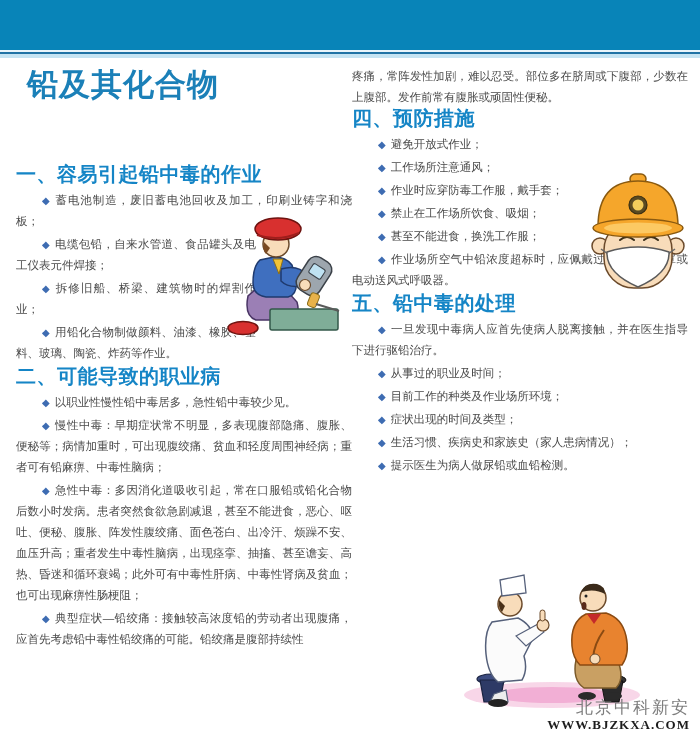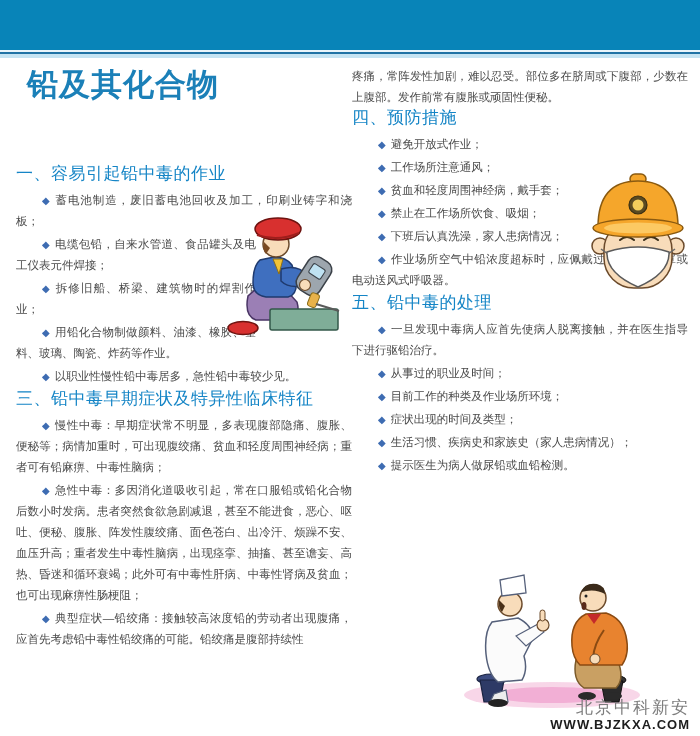--- a/index.html
+++ b/index.html
@@ -19,21 +19,21 @@
     position:absolute; left:27px; top:64px;
     font-size:31px; font-weight:bold; color:#1B80B8; letter-spacing:1px;
   }
 
   
   .col { position:absolute; font-size:11.5px; line-height:21px; color:#4A4A4A; text-align:justify; }
   .col-left  { left:16px;  top:136px; width:336px;margin-top:28px; }
   .col-right { left:352px; top:66px;  width:336px; }
 
   h2.sec {
-    font-size:17px; line-height:20px; font-weight:normal;
+    font-size:20px; line-height:20px; font-weight:bold;
     color:#1585C6; margin:0 0 6px 0; letter-spacing:0.5px;
   }
   .mt-s2 { margin-top:24px; }
   .mt-s3 { margin-top:22px; }
   .mt-s4 { margin-top:34px; }
   .mt-s5 { margin-top:18px; }
   .mt-s6 { margin-top:16px; }
 
   p.item { margin:0 0 2px 0; text-indent:26px; }
   p.cont { margin:0; text-indent:0; }
@@ -45,21 +45,21 @@
   
   .ill { position:absolute; }
   .ill-welder  { left:226px; top:214px; }
   .ill-mask    { left:590px; top:170px; }
   .ill-doctor  { left:446px; top:562px; }
 
   
   .watermark { position:absolute; right:10px; bottom:4px; text-align:right; }
   .wm1 { font-size:17px; color:#7D7D7D; letter-spacing:2px; line-height:19px; }
   .wm2 { font-size:13px; font-weight:bold; color:#1D1D1D; letter-spacing:1px;
-         font-family:Liberation Sans, sans-serif; line-height:15px; }
+         font-family:Liberation Serif, serif; line-height:15px; }
 </style>
 </head>
 <body>
 
 <div class="band"></div>
 <div class="band-gap"></div>
 <div class="band-dark"></div>
 <div class="band-pale"></div>
 
 <h1 class="page-title">铅及其化合物</h1>
@@ -69,43 +69,43 @@
   <section>
     <h2 class="sec">一、容易引起铅中毒的作业</h2>
     <p class="item"><span class="dot">◆</span><span>蓄电池制造，废旧蓄电池回收及加工，印刷业铸字和浇板；</span></p>
     <div class="welder-space"></div>
     <p class="item"><span class="dot">◆</span><span>电缆包铅，自来水管道、食品罐头及电工仪表元件焊接；</span></p>
     <p class="item"><span class="dot">◆</span><span>拆修旧船、桥梁、建筑物时的焊割作业；</span></p>
     <p class="item"><span class="dot">◆</span><span>用铅化合物制做颜料、油漆、橡胶、塑料、玻璃、陶瓷、炸药等作业。</span></p>
   </section>
 
   <section>
+    <h2 class="sec mt-s2">二、可能导致的职业病</h2>
     <p class="item"><span class="dot">◆</span><span>以职业性慢性铅中毒居多，急性铅中毒较少见。</span></p>
   </section>
 
   <section>
-    <h2 class="sec mt-s3">三、铅中毒早期症状及特异性临床特征</h2>
     <p class="item"><span class="dot">◆</span><span>慢性中毒：早期症状常不明显，多表现腹部隐痛、腹胀、便秘等；病情加重时，可出现腹绞痛、贫血和轻度周围神经病；重者可有铅麻痹、中毒性脑病；</span></p>
     <p class="item"><span class="dot">◆</span><span>急性中毒：多因消化道吸收引起，常在口服铅或铅化合物后数小时发病。患者突然食欲急剧减退，甚至不能进食，恶心、呕吐、便秘、腹胀、阵发性腹绞痛、面色苍白、出冷汗、烦躁不安、血压升高；重者发生中毒性脑病，出现痉挛、抽搐、甚至谵妄、高热、昏迷和循环衰竭；此外可有中毒性肝病、中毒性肾病及贫血；也可出现麻痹性肠梗阻；</span></p>
     <p class="item"><span class="dot">◆</span><span>典型症状—铅绞痛：接触较高浓度铅的劳动者出现腹痛，应首先考虑铅中毒性铅绞痛的可能。铅绞痛是腹部持续性</span></p>
   </section>
 
 </div>
 
 <div class="col col-right">
 
   <p class="cont">疼痛，常阵发性加剧，难以忍受。部位多在脐周或下腹部，少数在上腹部。发作前常有腹胀或顽固性便秘。</p>
 
   <section>
     <h2 class="sec mt-s4">四、预防措施</h2>
     <p class="item"><span class="dot">◆</span><span>避免开放式作业；</span></p>
     <p class="item"><span class="dot">◆</span><span>工作场所注意通风；</span></p>
-    <p class="item"><span class="dot">◆</span><span>贫血和轻度周围神经病，戴手套；</span></p>
+    <p class="item"><span class="dot">◆</span><span>作业时应穿防毒工作服，戴手套；</span></p>
     <p class="item"><span class="dot">◆</span><span>禁止在工作场所饮食、吸烟；</span></p>
-    <p class="item"><span class="dot">◆</span><span>下班后认真洗澡，家人患病情况；</span></p>
+    <p class="item"><span class="dot">◆</span><span>甚至不能进食，换洗工作服；</span></p>
     <p class="item"><span class="dot">◆</span><span>作业场所空气中铅浓度超标时，应佩戴过滤式防尘口罩或电动送风式呼吸器。</span></p>
   </section>
 
   <section>
     <h2 class="sec mt-s5">五、铅中毒的处理</h2>
     <p class="item"><span class="dot">◆</span><span>一旦发现中毒病人应首先使病人脱离接触，并在医生指导下进行驱铅治疗。</span></p>
   </section>
 
   <section>
     <p class="item"><span class="dot">◆</span><span>从事过的职业及时间；</span></p>

